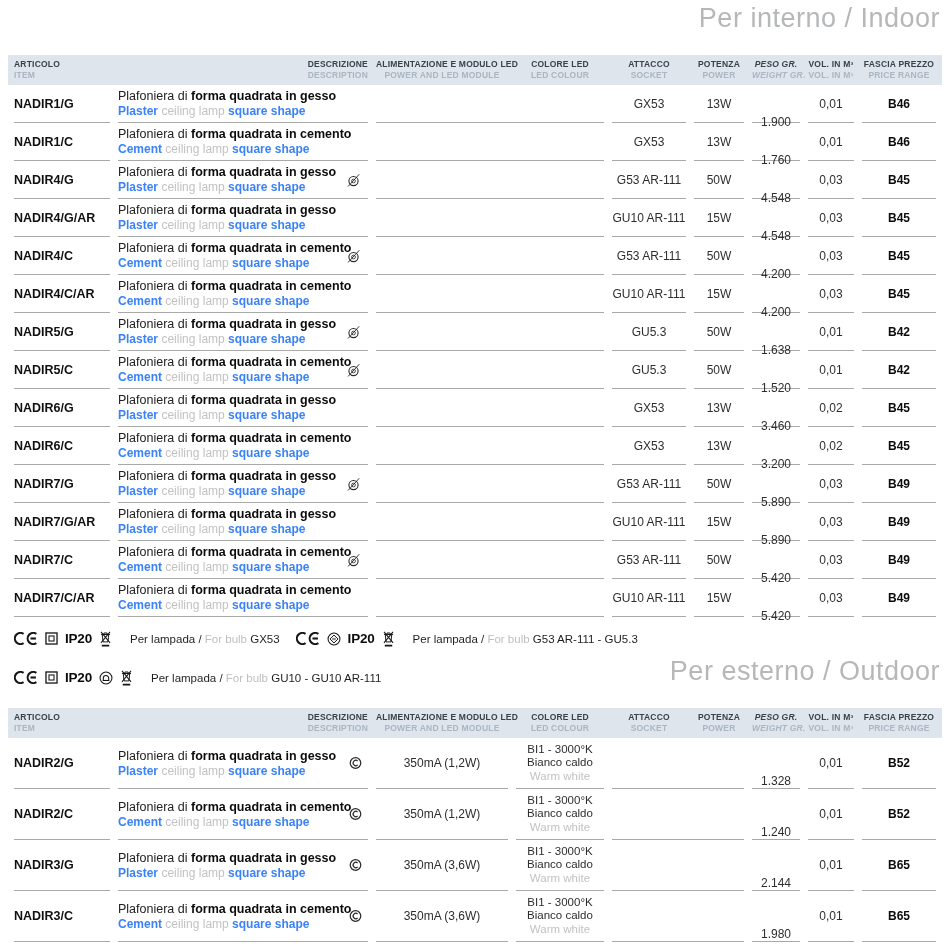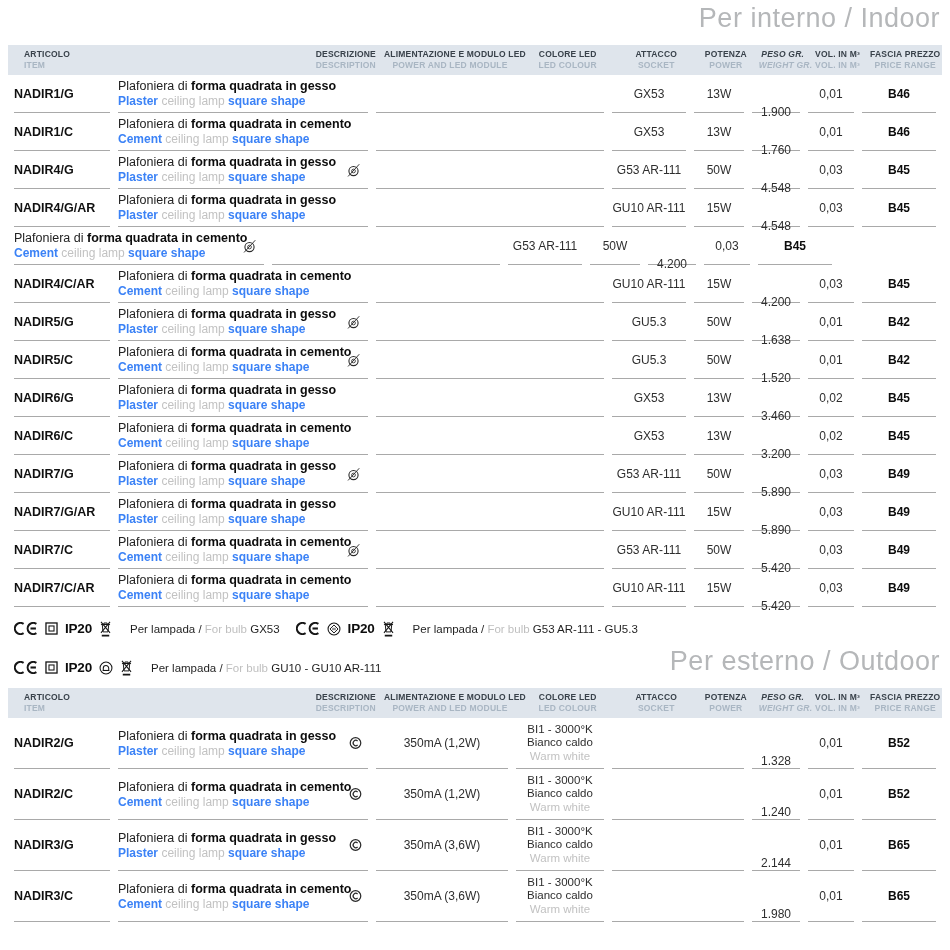--- a/index.html
+++ b/index.html
@@ -3,21 +3,21 @@
 <meta charset="utf-8">
 <style>
   html,body{margin:0;padding:0;background:#fff;}
   .page{position:relative;width:950px;height:950px;background:#fff;overflow:hidden;
         font-family:"Liberation Sans",sans-serif;color:#1a1a1a;}
   .section-title{ text-align:right;padding-right:10px;font-size:27px;line-height:30px;
         color:#b5b7b9;letter-spacing:.5px;font-weight:400;white-space:nowrap;}
   #indoor-title{margin-top:3px;padding-left:12px;}
 
   
-  .thead{display:flex;gap:8px;background:#dfe5ec;margin:12px 8px 0 8px;padding:4px 0 4px 16px;}
+  .thead{display:flex;gap:8px;background:#dfe5ec;margin:22px 8px 0 8px;padding:4px 0 4px 6px;}
   .th{font-size:8.5px;font-weight:bold;color:#39424b;letter-spacing:.2px;line-height:11px;
       text-align:center;white-space:nowrap;}
   .th .en{display:block;color:#a9b6c3;}
   .th:nth-child(1){width:96px;text-align:left;}
   .th:nth-child(2){width:250px;text-align:right;}
   .th:nth-child(3){width:132px;}
   .th:nth-child(4){width:88px;}
   .th:nth-child(5){width:74px;}
   .th:nth-child(6){width:50px;}
   .th:nth-child(7){width:48px;font-style:italic;}
@@ -188,20 +188,23 @@
           <span>4.548</span>
         </div>
     <div class="cell c-vol">
           <span>0,03</span>
         </div>
     <div class="cell c-fas">
           <span>B45</span>
         </div>
   </div>
       <div class="trow">
+    <div class="cell c-art">
+          <span>NADIR4/C</span>
+        </div>
     <div class="cell c-desc">
       <div class="l1"><span>Plafoniera di</span> <b>forma quadrata in cemento</b></div>
       <div class="l2"><b>Cement</b> <span class="en-mid">ceiling lamp</span> <b>square shape</b></div>
       <span class="side-icon">
             <svg width="17" height="17" viewBox="0 0 20 20">
               <circle cx="10" cy="11.2" r="5.4" fill="none" stroke="currentColor" stroke-width="1.3"></circle>
               <circle cx="10" cy="11.2" r="2.2" fill="none" stroke="currentColor" stroke-width="1"></circle>
               <path d="M3.6 17.6 L16.8 3.2" stroke="currentColor" stroke-width="1.1"></path>
             </svg>
           </span>

